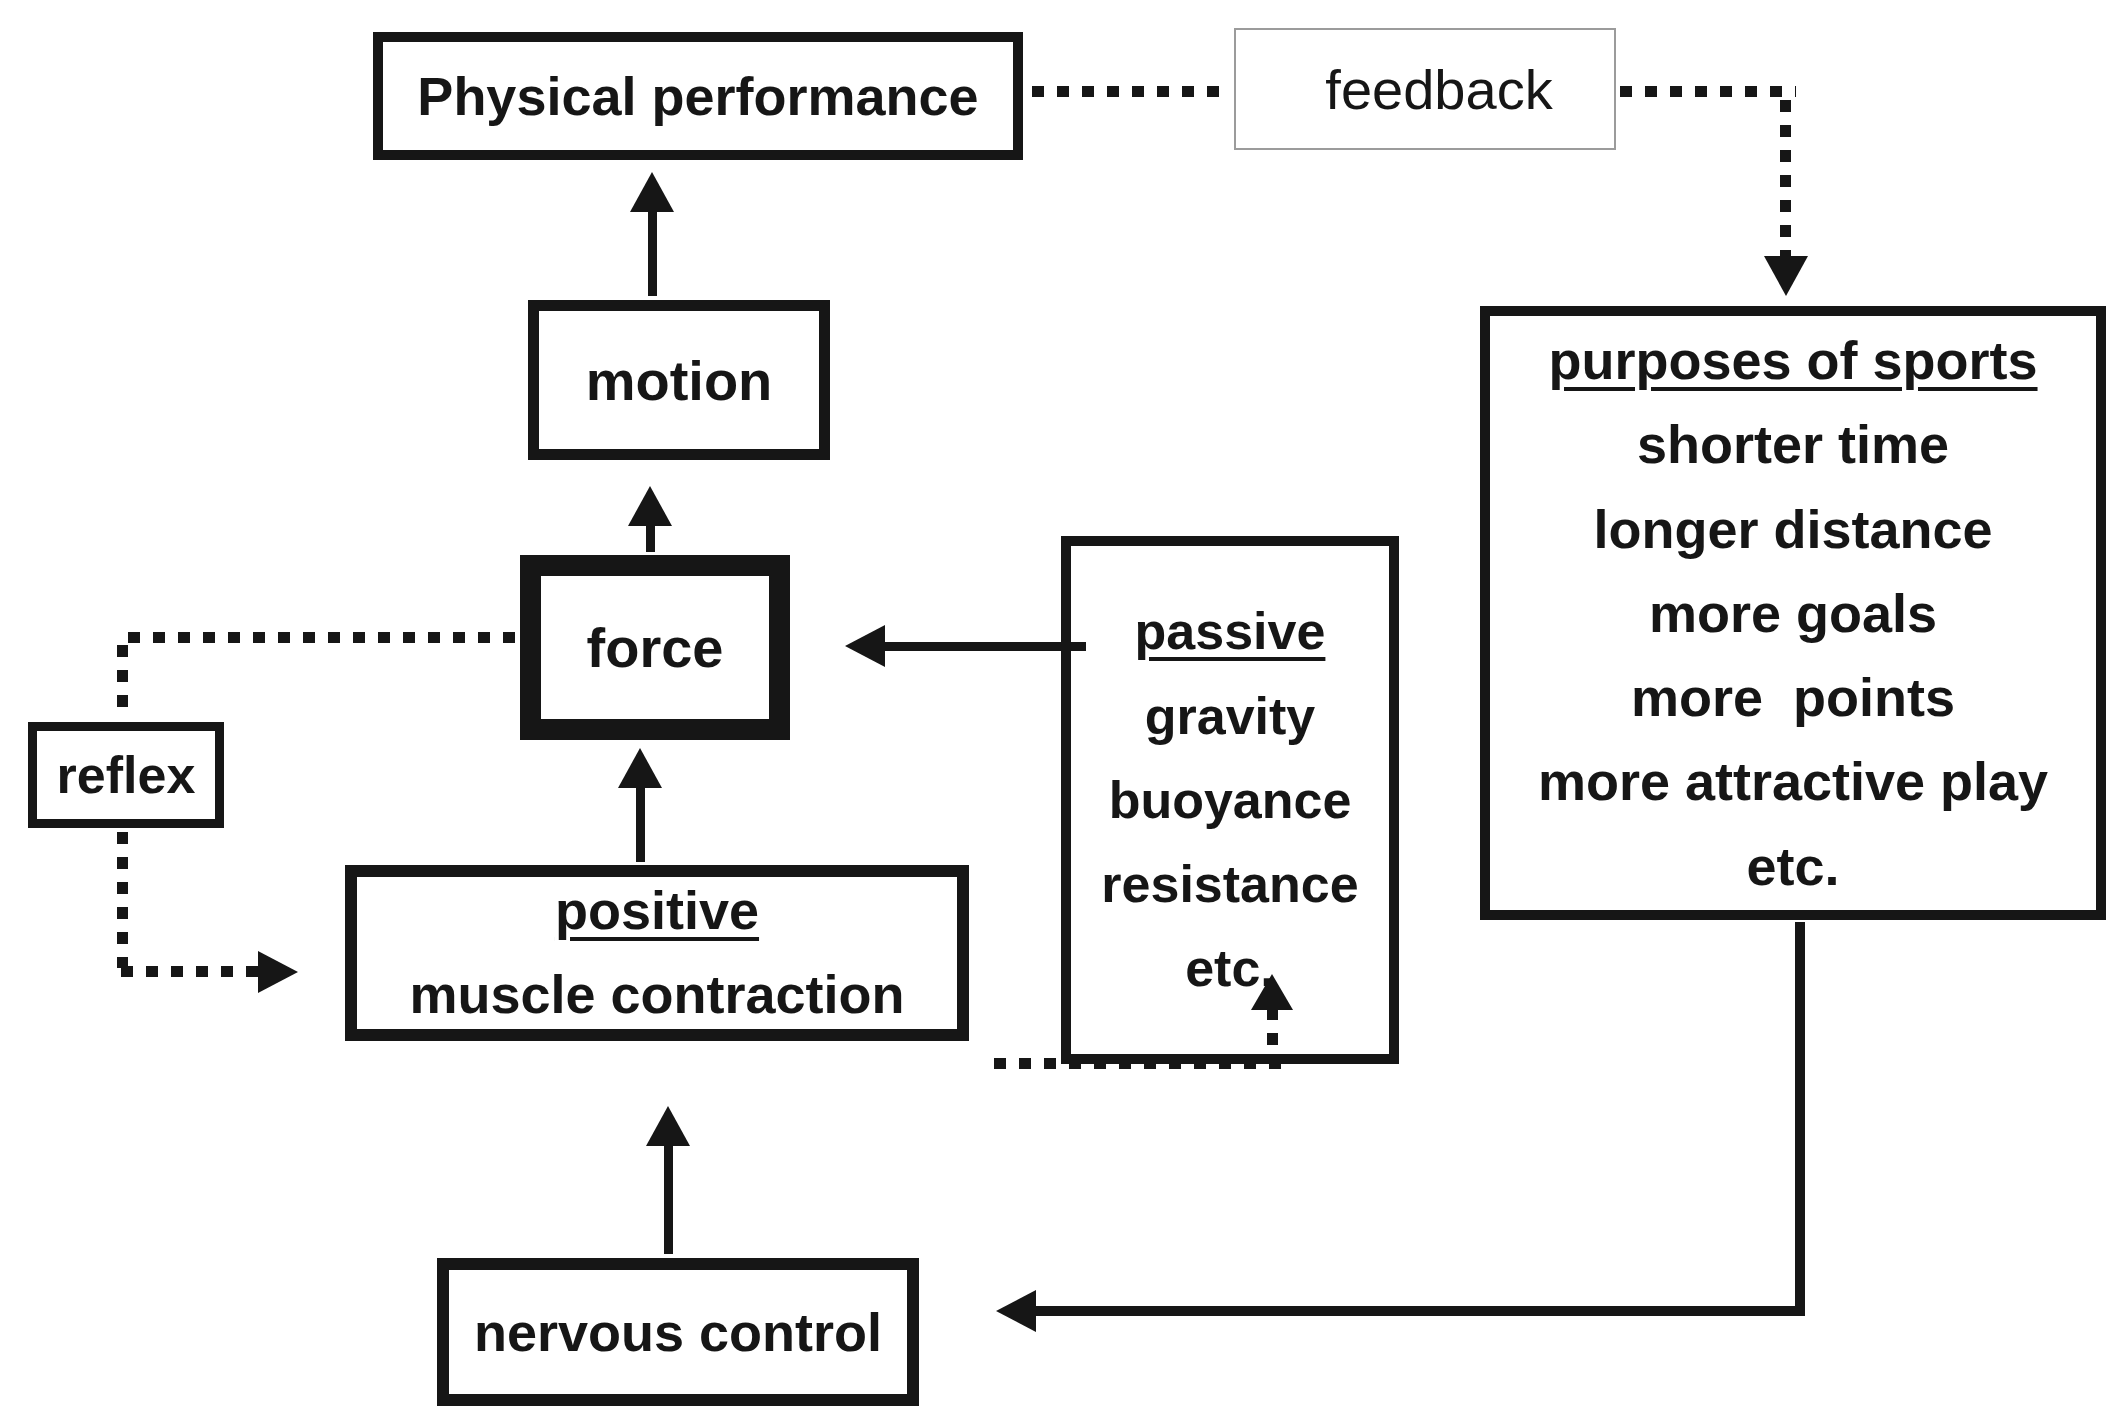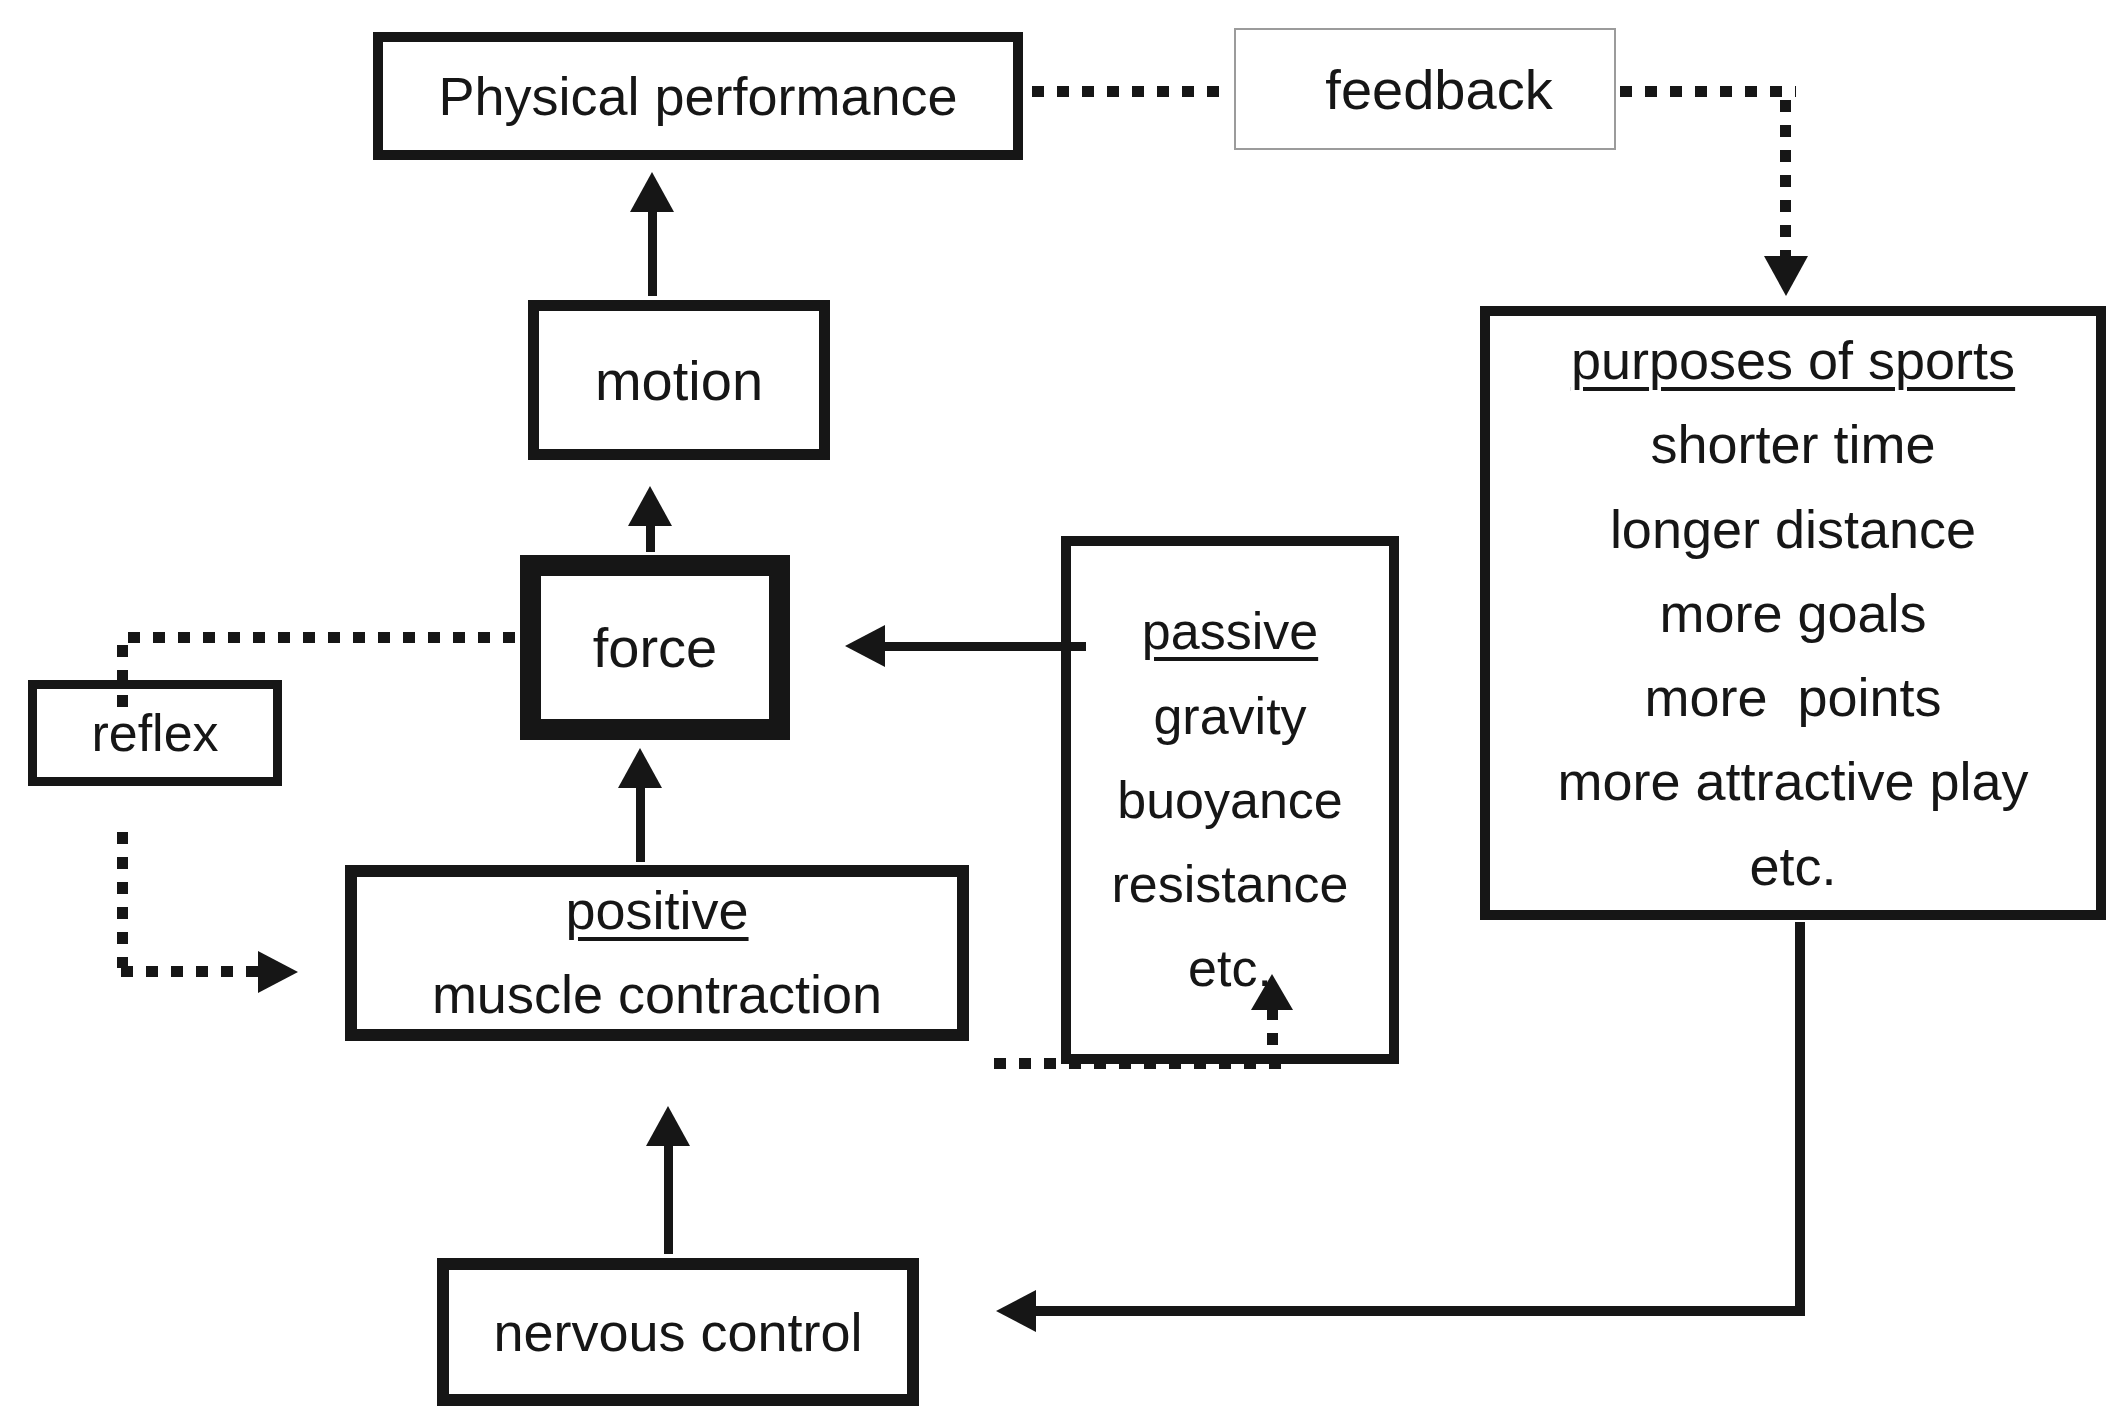--- a/index.html
+++ b/index.html
@@ -19,21 +19,21 @@
   .box {
     position: absolute;
     border-style: solid;
     border-color: #161616;
     background: #ffffff;
     display: flex;
     flex-direction: column;
     align-items: center;
     justify-content: center;
     text-align: center;
-    font-weight: 400;
+    font-weight: 700;
     box-sizing: border-box;
   }
   .u {
     text-decoration: underline;
     text-decoration-thickness: 4px;
     text-underline-offset: 8px;
   }
   .pre { white-space: pre-wrap; }
 
   
@@ -71,21 +71,21 @@
   </div>
 
   <div class="box" style="left:528px; top:300px; width:302px; height:160px; border-width:11px; font-size:56px;">
     <span>motion</span>
   </div>
 
   <div class="box" style="left:520px; top:555px; width:270px; height:185px; border-width:21px; font-size:56px;">
     <span>force</span>
   </div>
 
-  <div class="box" style="left:28px; top:680px; width:254px; height:106px; border-width:9px; font-size:52px;">
+  <div class="box" style="left:28px; top:722px; width:196px; height:106px; border-width:9px; font-size:52px;">
     <span>reflex</span>
   </div>
 
   <div class="box" style="left:345px; top:865px; width:624px; height:176px; border-width:12px; font-size:54px; line-height:1.55;">
     <span class="u">positive</span>
     <span>muscle contraction</span>
   </div>
 
   <div class="box" style="left:1061px; top:536px; width:338px; height:528px; border-width:10px; font-size:52px; line-height:1.62;">
     <span class="u">passive</span>

